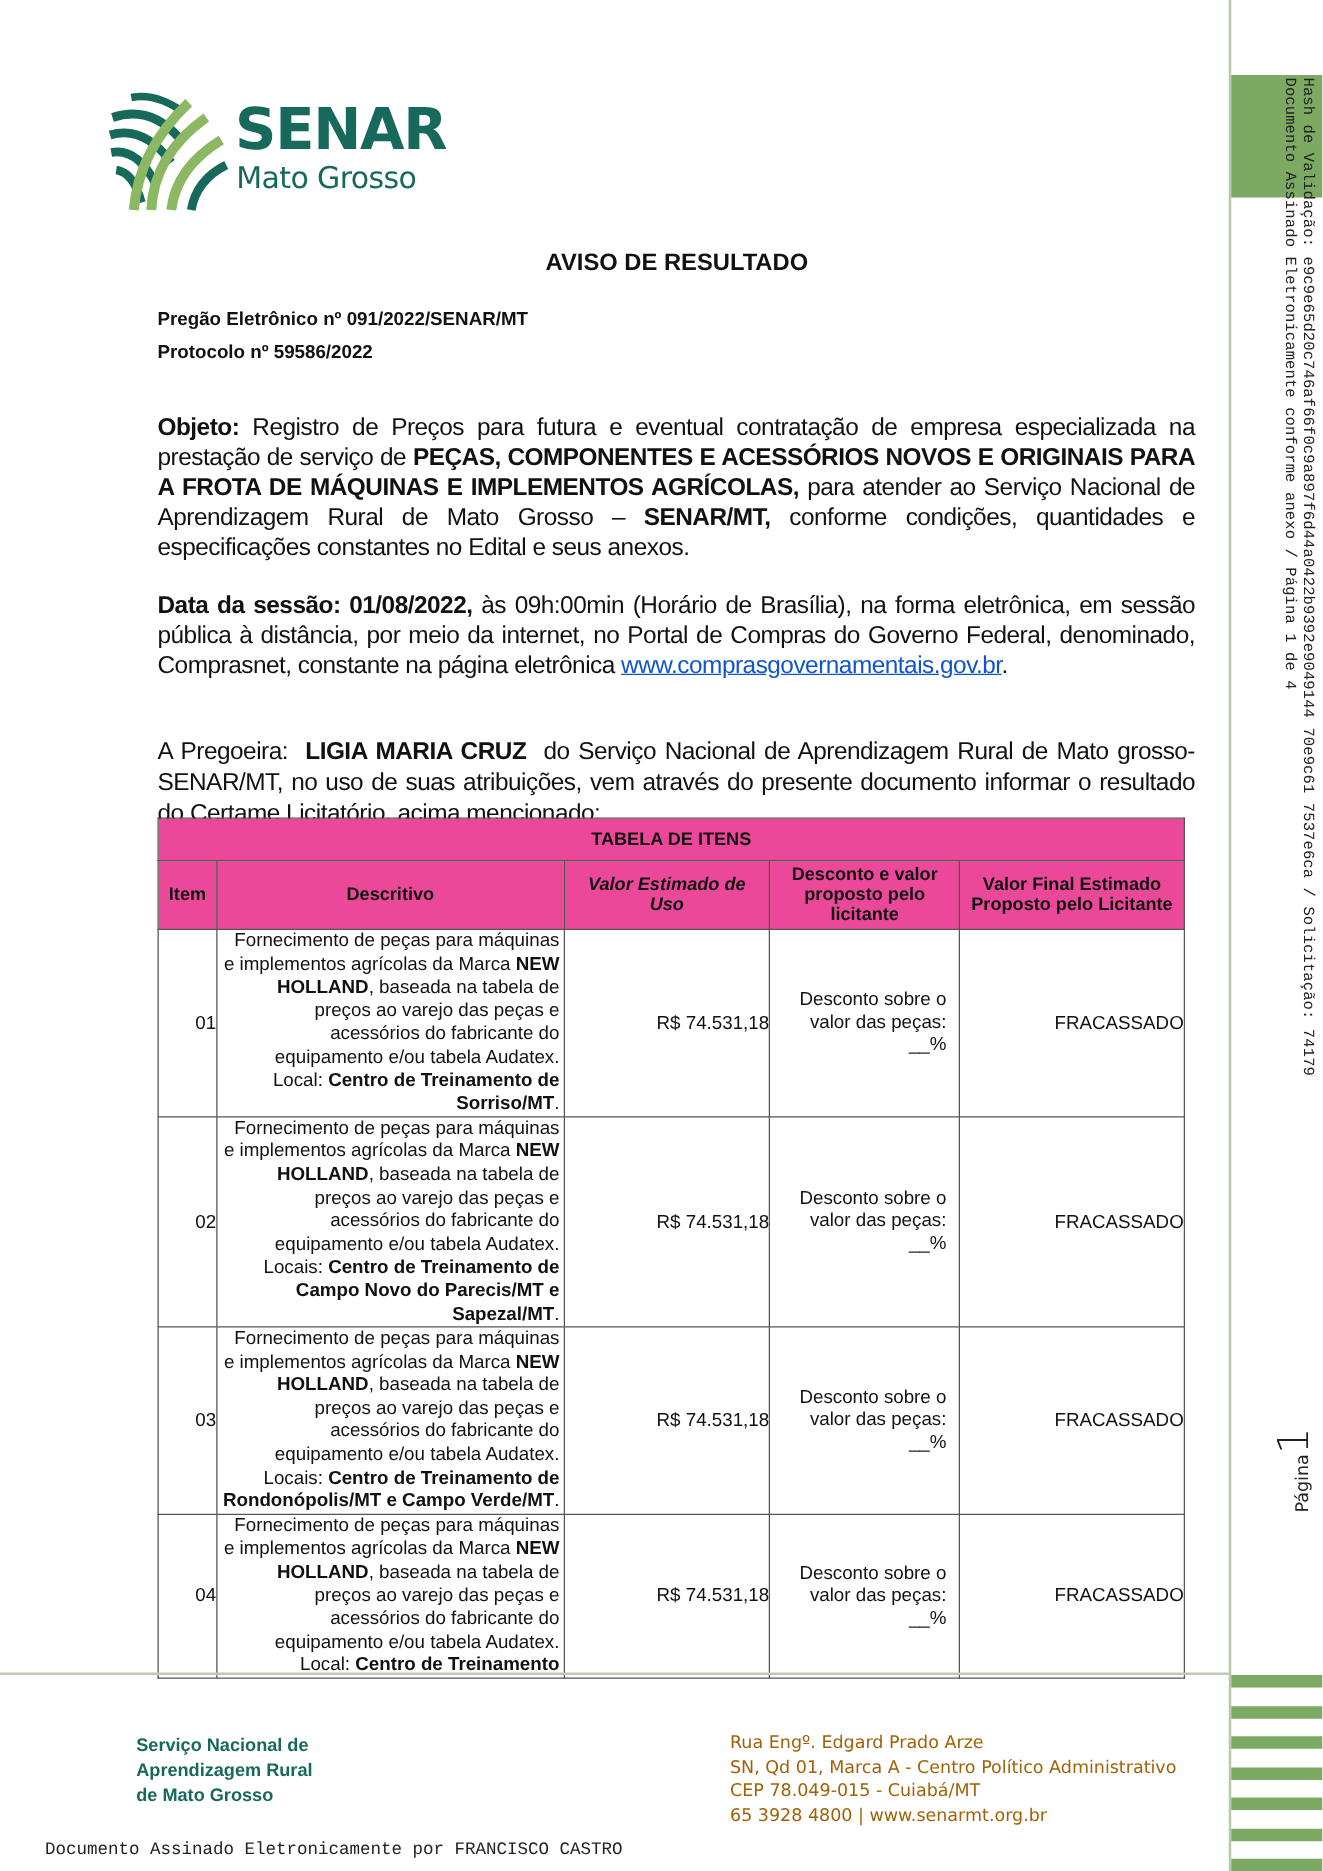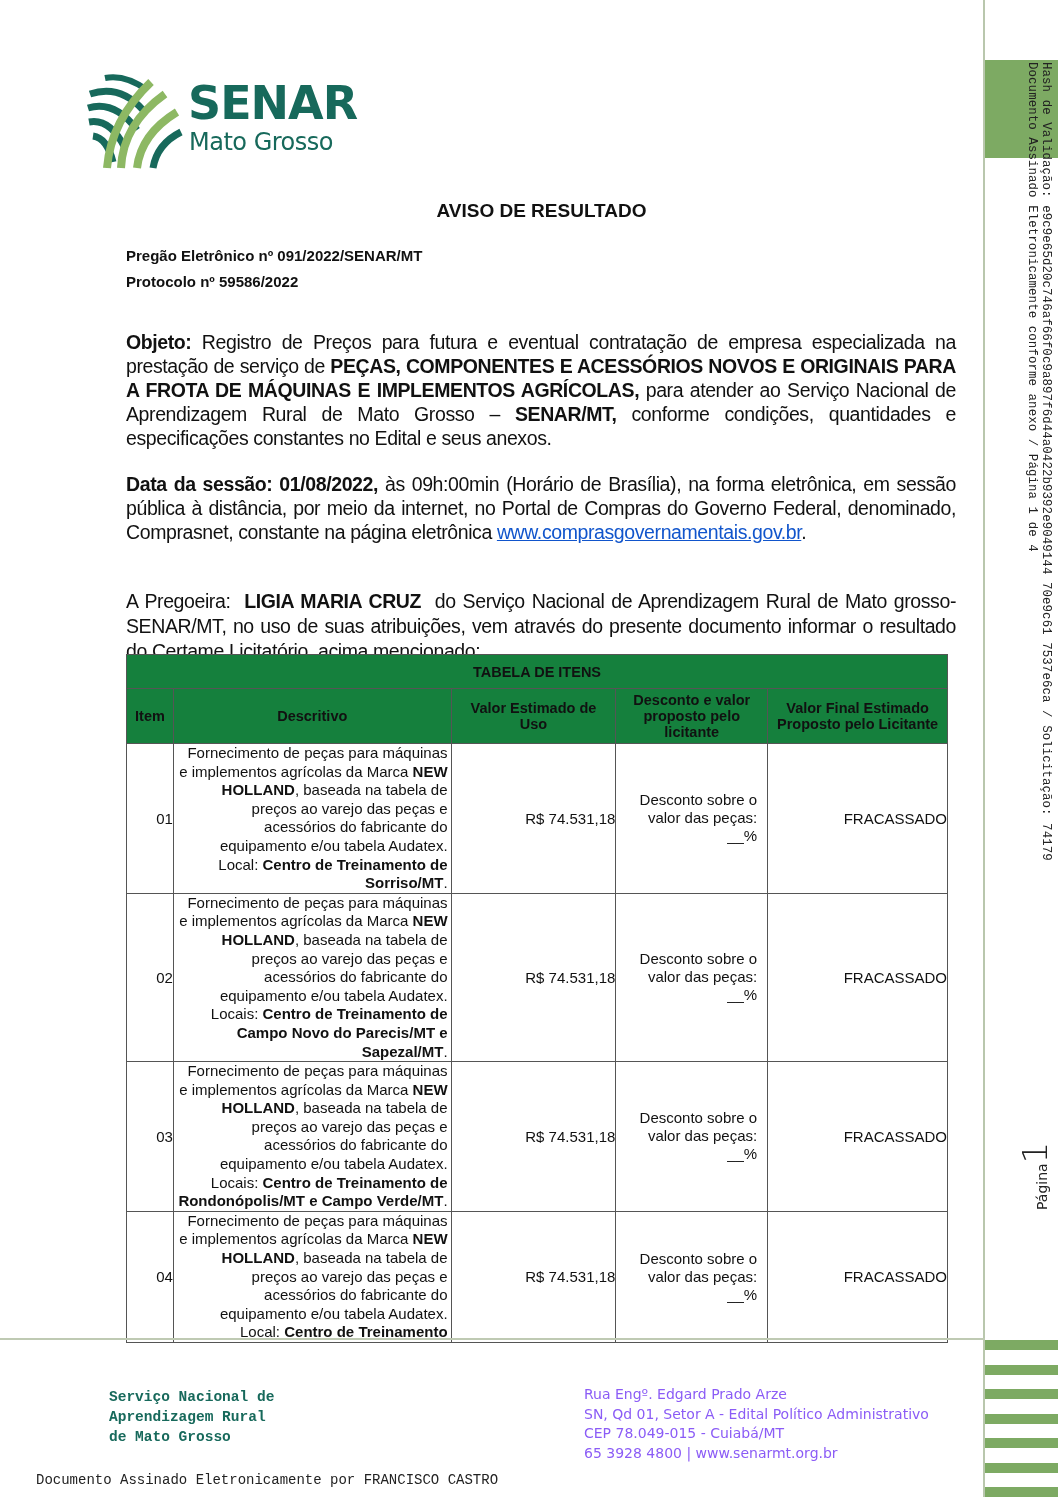--- a/index.html
+++ b/index.html
@@ -28,31 +28,31 @@
   
   .title { position: absolute; left: 0; width: 1083px; top: 200px; text-align: center; font-weight: bold; font-size: 19px; }
   .h { position: absolute; left: 126px; font-weight: bold; font-size: 15px; }
   .para { position: absolute; left: 126px; width: 830px; font-size: 19.5px; line-height: 24px; text-align: justify; font-family: "Liberation Sans", sans-serif; letter-spacing: -0.4px; }
   .para b { font-weight: bold; }
   .para a { color: #1155cc; text-decoration: underline; }
 
   
   table.items { position: absolute; left: 126px; top: 654px; width: 822px; border-collapse: collapse; }
   table.items td, table.items th { border: 1.5px solid #555; }
-  table.items th { background: #15803d; font-weight: bold; font-size: 14.5px; line-height: 16px; vertical-align: middle; }
+  table.items th { background: #ec4899; font-weight: bold; font-size: 14.5px; line-height: 16px; vertical-align: middle; }
   .caption-row th { height: 34px; }
   .head-row th { height: 55px; }
   table.items td { font-size: 15px; text-align: right; vertical-align: middle; font-family: "Liberation Sans", sans-serif; }
   td.desc { text-align: left; font-family: "Liberation Serif", serif; font-size: 15px; line-height: 18.6px; padding: 0 3px; vertical-align: top; }
   td.desc b { font-weight: bold; }
 
   
   .foot-rule { position: absolute; left: 0; top: 1338px; width: 985px; height: 2px; background: #bfcab3; }
-  .foot-left { position: absolute; left: 109px; top: 1387px; font-family: Liberation Mono, monospace; font-weight: bold; font-size: 14.5px; line-height: 20px; color: #17695b; }
-  .foot-right { position: absolute; left: 584px; top: 1385px; font-family: "DejaVu Sans", sans-serif; font-size: 14px; line-height: 19.5px; color: #8b5cf6; }
+  .foot-left { position: absolute; left: 109px; top: 1387px; font-family: Liberation Sans, sans-serif; font-weight: bold; font-size: 14.5px; line-height: 20px; color: #17695b; }
+  .foot-right { position: absolute; left: 584px; top: 1385px; font-family: "DejaVu Sans", sans-serif; font-size: 14px; line-height: 19.5px; color: #a16207; }
   .signed { position: absolute; left: 36px; top: 1472px; font-family: "Liberation Mono", monospace; font-size: 14px; color: #222; }
 </style>
 </head>
 <body>
 
 <div class="right-rule"></div>
 <div class="green-block"></div>
 <div class="vert-text">
   <div>Hash de Validação: e9c9e65d20c746af66f0c9a897f6d44a0422b9392e9049144 70e9c61 7537e6ca / Solicitação: 74179</div>
   <div>Documento Assinado Eletronicamente conforme anexo / Página 1 de 4</div>
@@ -112,21 +112,21 @@
       <col style="width:152px">
       <col style="width:180px">
   </colgroup>
   <tbody>
       <tr class="caption-row">
     <th colspan="5">TABELA DE ITENS</th>
   </tr>
   <tr class="head-row">
     <th>Item</th>
     <th>Descritivo</th>
-    <th style="padding:0 10px;">Valor Estimado de Uso</th>
+    <th style="padding:0 10px;font-style:italic;">Valor Estimado de Uso</th>
     <th style="padding:0 6px;">Desconto e valor proposto pelo licitante</th>
     <th>Valor Final Estimado Proposto pelo Licitante</th>
   </tr>
   <tr style="height:130px;">
     <td>01</td>
     <td class="desc"><span>Fornecimento de peças para máquinas e implementos agrícolas da Marca </span><b>NEW HOLLAND</b><span>, baseada na tabela de preços ao varejo das peças e acessórios do fabricante do equipamento e/ou tabela Audatex. Local: </span><b>Centro de Treinamento de Sorriso/MT</b><span>.</span></td>
     <td>R$ 74.531,18</td>
     <td style="padding:0 10px; line-height:18px;">Desconto sobre o valor das peças: __%</td>
     <td>FRACASSADO</td>
   </tr>
@@ -155,17 +155,17 @@
   </table>
 
 <div class="foot-rule"></div>
 <div class="foot-left">
   <div>Serviço Nacional de</div>
   <div>Aprendizagem Rural</div>
   <div>de Mato Grosso</div>
 </div>
 <div class="foot-right">
   <div>Rua Engº. Edgard Prado Arze</div>
-  <div>SN, Qd 01, Setor A - Edital Político Administrativo</div>
+  <div>SN, Qd 01, Marca A - Centro Político Administrativo</div>
   <div>CEP 78.049-015 - Cuiabá/MT</div>
   <div>65 3928 4800 | www.senarmt.org.br</div>
 </div>
 <div class="signed">Documento Assinado Eletronicamente por FRANCISCO CASTRO</div>
 
 </body></html>

